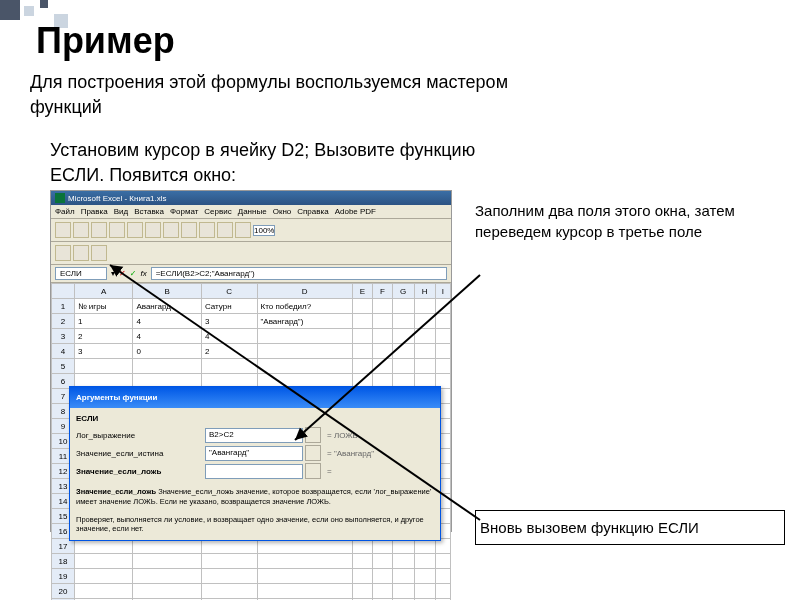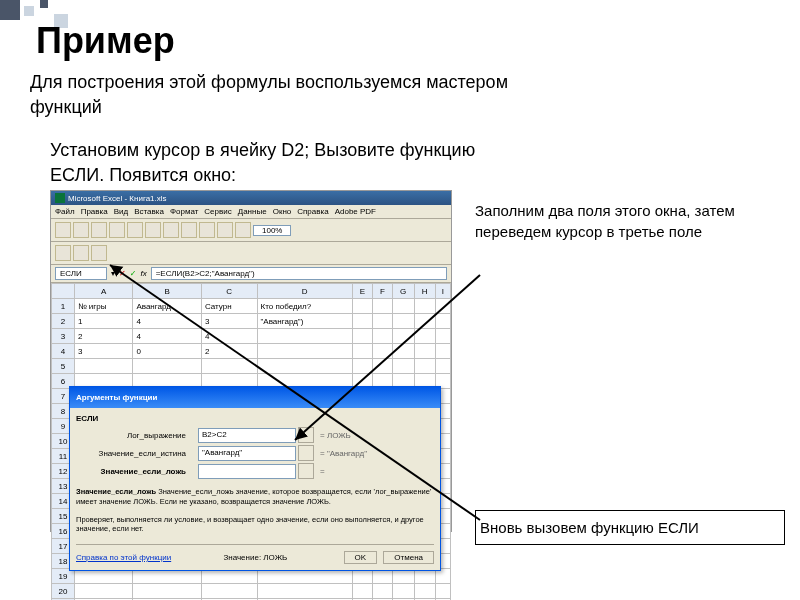--- a/index.html
+++ b/index.html
@@ -21,21 +21,21 @@
 .xl-grid{background:#fff;position:relative}
 .xl-grid table{border-collapse:collapse;width:100%}
 .xl-grid th,.xl-grid td{border:1px solid #c0c0c0;padding:1px 3px;height:12px;font-size:8px;text-align:left}
 .xl-grid th{background:#e4ecf7;text-align:center;font-weight:normal}
 .xl-grid .rh{background:#e4ecf7;text-align:center;width:16px}
 .dlg{position:absolute;top:195px;left:18px;width:370px;background:#ece9d8;border:1px solid #0054e3;box-shadow:2px 2px 4px rgba(0,0,0,.3);font-size:8px}
 .dlg-title{background:linear-gradient(#0058e6,#3a8cf7);color:#fff;padding:6px 6px;font-weight:bold}
 .dlg-body{padding:6px}
 .dlg-fn{font-weight:bold;margin-bottom:4px}
 .dlg-row{display:flex;align-items:center;margin:2px 0}
-.dlg-lbl{width:110px;text-align:right;padding-right:12px}
+.dlg-lbl{width:110px;text-align:left;padding-right:19px}
 .dlg-input{flex:0 0 90px;background:#fff;border:1px solid #7f9db9;padding:1px 3px;height:11px}
 .dlg-pk{width:14px;height:14px;background:#ece9d8;border:1px solid #aca899;margin-left:2px}
 .dlg-res{margin-left:6px;color:#666}
 .dlg-desc{margin-top:8px;font-size:7.5px;line-height:1.3}
 .dlg-foot{display:flex;justify-content:space-between;align-items:center;margin-top:10px;border-top:1px solid #aca899;padding-top:6px}
 .dlg-link{color:#0033cc;text-decoration:underline}
 .dlg-btns button{font-size:8px;padding:1px 10px;background:#ece9d8;border:1px solid #aca899;margin-left:4px}
 .note1{position:absolute;top:200px;left:475px;font-size:15px;line-height:1.4;width:300px}
 .note2{position:absolute;top:510px;left:475px;font-size:15px;line-height:1.4;width:300px;border:1px solid #000;padding:6px 4px}
 svg.arrows{position:absolute;top:0;left:0;pointer-events:none}
@@ -67,21 +67,21 @@
     <span class="tbbtn"></span>
     <span class="tbbtn"></span>
     <span class="tbbtn"></span>
     <span class="tbbtn"></span>
     <span class="tbbtn"></span>
     <span class="tbbtn"></span>
     <span class="tbbtn"></span>
     <span class="tbbtn"></span>
     <span class="tbbtn"></span>
     <span class="tbbtn"></span>
-    <span style="background:#fff;border:1px solid #7f9db9;padding:0 8px;font-size:8px">100%</span>
+    <span style="background:#fff;border:1px solid #7f9db9;padding:0 0;font-size:8px">100%</span>
   </div>
   <div class="xl-tb">
     <span class="tbbtn"></span>
     <span class="tbbtn"></span>
     <span class="tbbtn"></span>
   </div>
   <div class="xl-fbar">
     <span class="xl-name">ЕСЛИ</span>
     <span>▾</span>
     <span class="xx">✕</span>
@@ -421,28 +421,20 @@
           </div>
           <div class="dlg-row">
             <span class="dlg-lbl"><b>Значение_если_ложь</b></span>
             <span class="dlg-input"></span>
             <span class="dlg-pk"></span>
             <span class="dlg-res">=</span>
           </div>
         </div>
       <div class="dlg-desc"><b>Значение_если_ложь</b> <span>Значение_если_ложь  значение, которое возвращается, если 'лог_выражение' имеет значение ЛОЖЬ. Если не указано, возвращается значение ЛОЖЬ.</span></div>
       <div class="dlg-desc">Проверяет, выполняется ли условие, и возвращает одно значение, если оно выполняется, и другое значение, если нет.</div>
-      <div class="dlg-foot">
-        <span class="dlg-link">Справка по этой функции</span>
-        <span>Значение: ЛОЖЬ</span>
-        <span class="dlg-btns">
-          <button>OK</button>
-          <button>Отмена</button>
-        </span>
-      </div>
     </div>
   </div>
 </div>
 
 <div class="note1">Заполним два поля этого окна, затем переведем курсор в третье поле</div>
 <div class="note2">Вновь вызовем функцию ЕСЛИ</div>
 
 <svg class="arrows" width="800" height="600">
   <defs>
       <marker id="ah" markerWidth="8" markerHeight="8" refX="6" refY="3" orient="auto">

